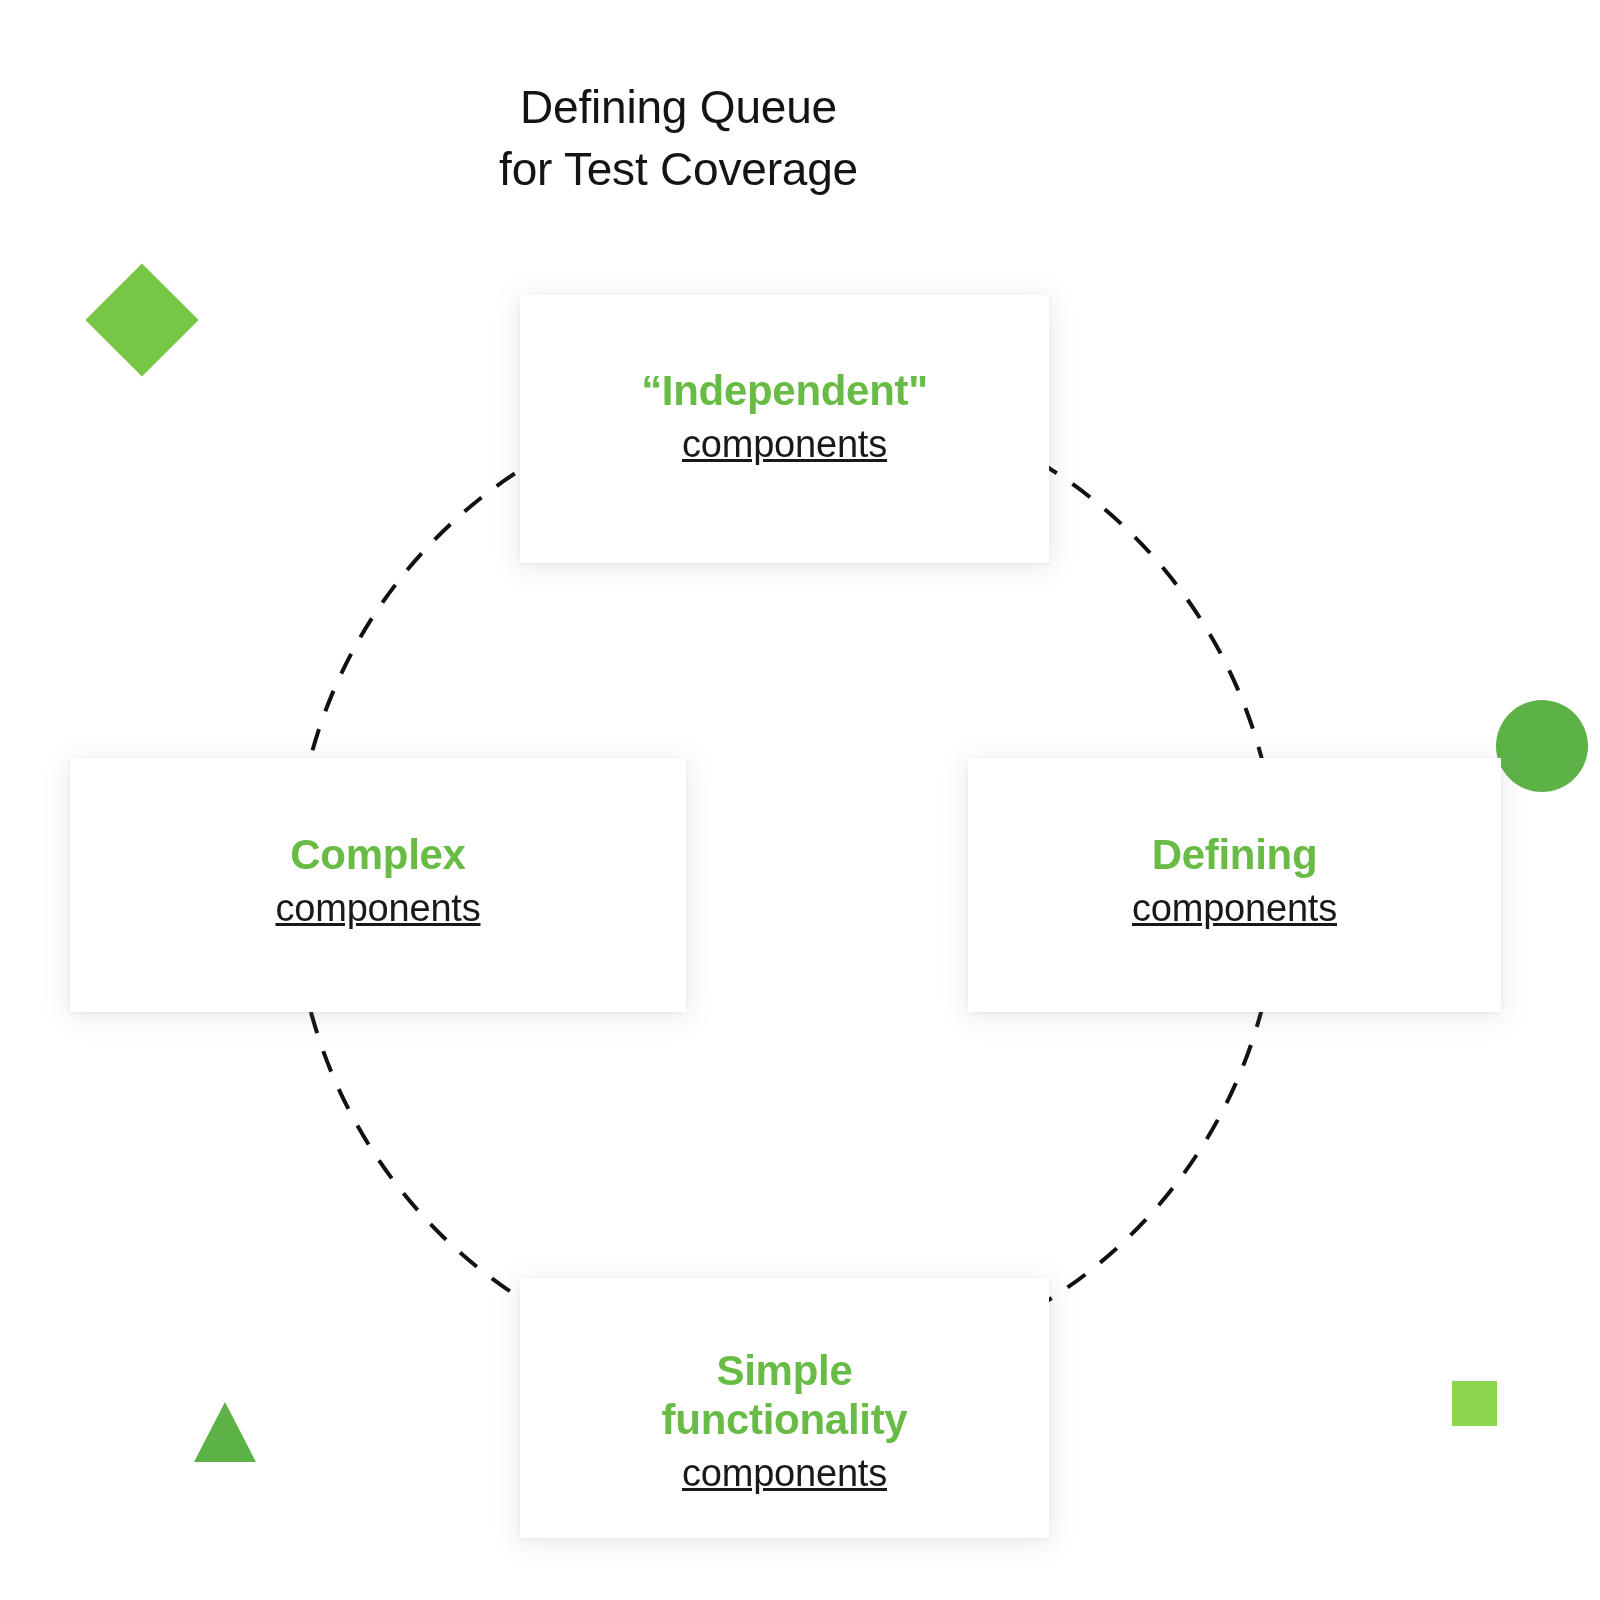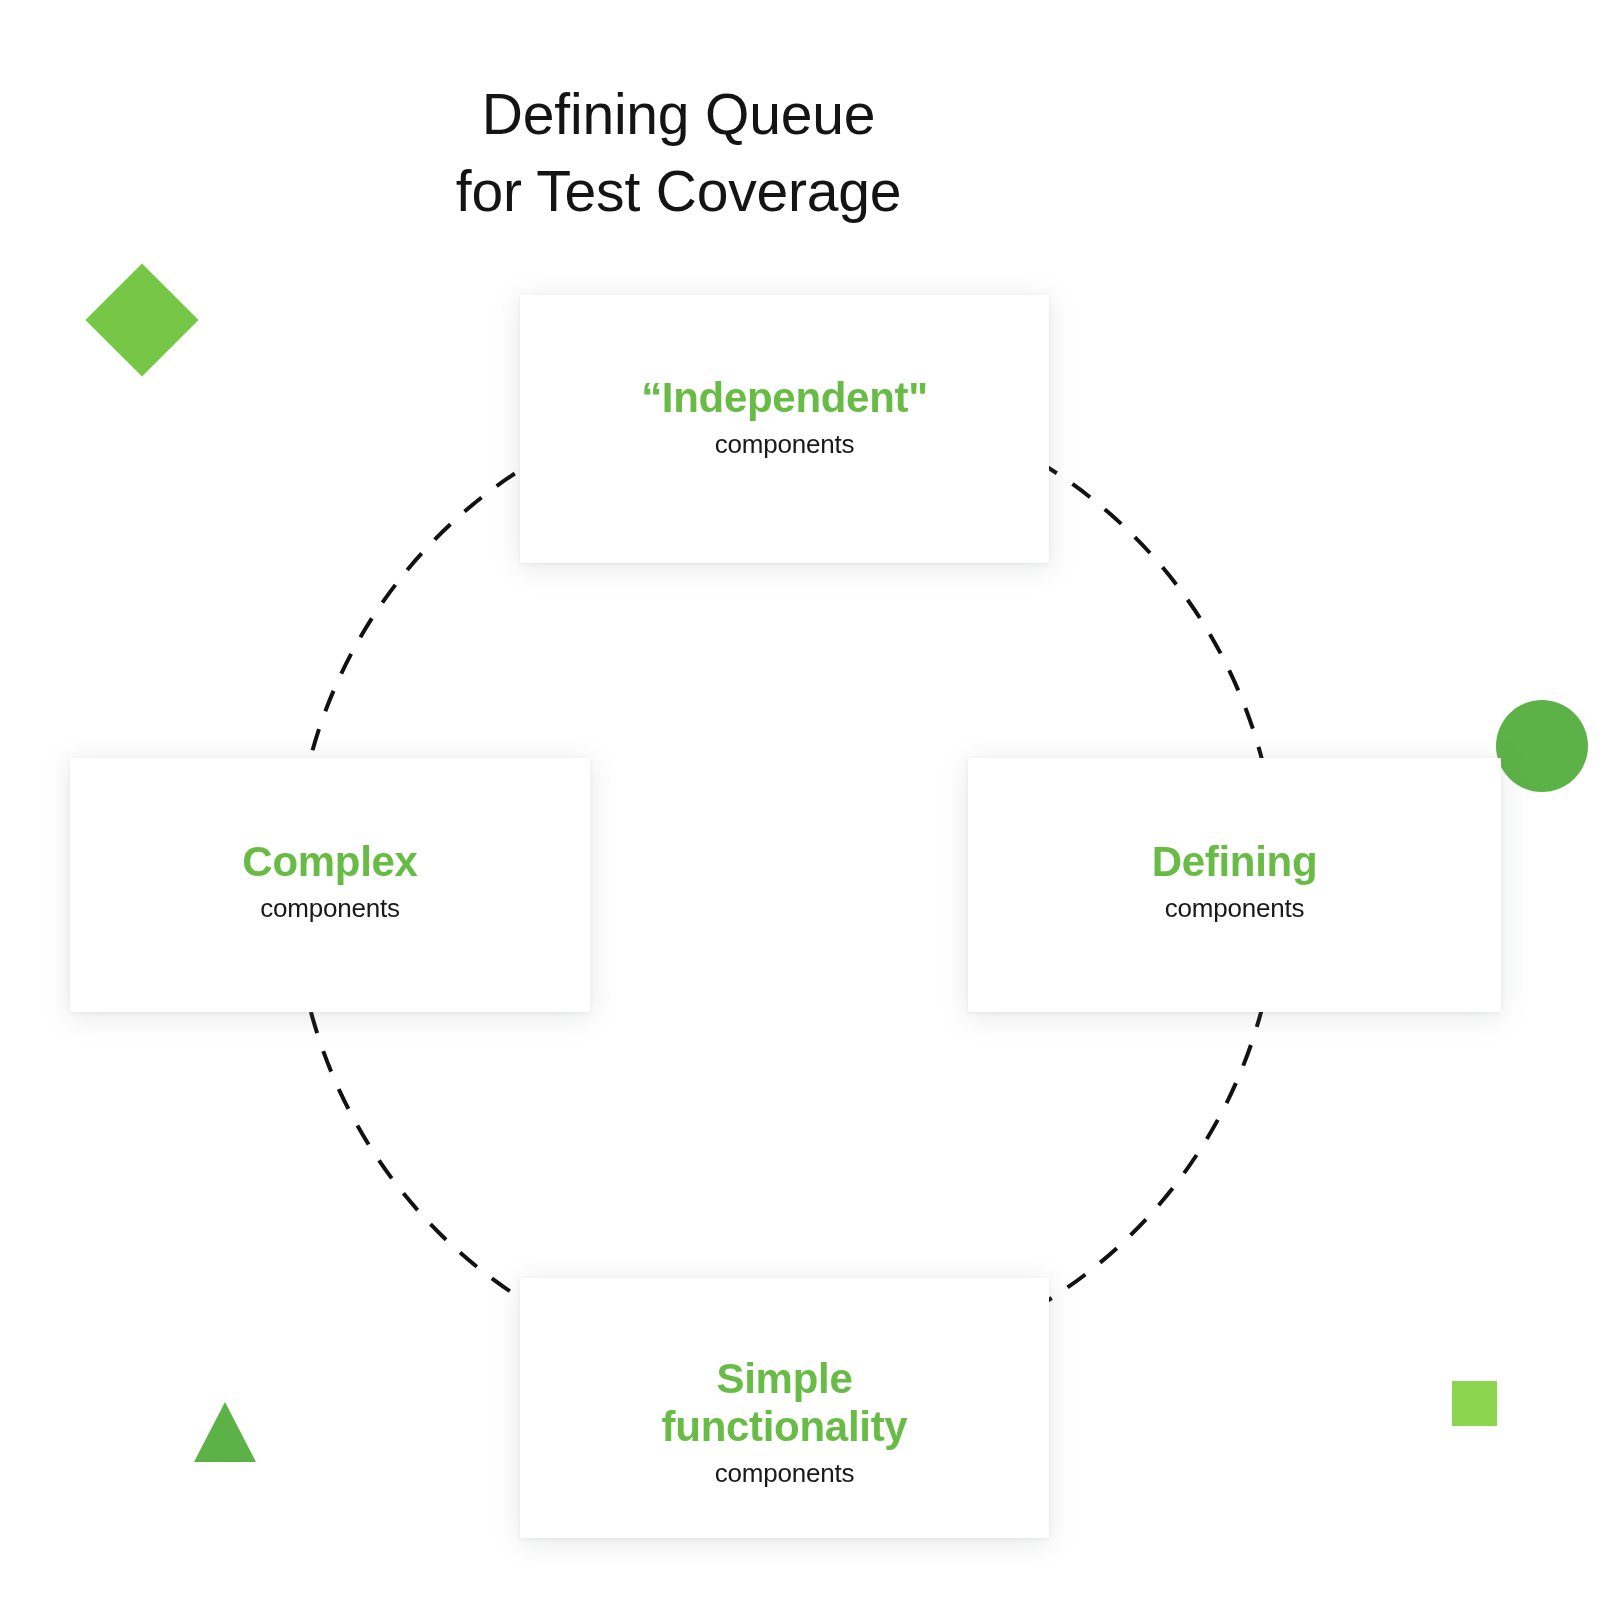--- a/index.html
+++ b/index.html
@@ -23,21 +23,21 @@
   }
 
   
   .title {
     position: absolute;
     left: 0;
     top: 76px;
     width: 1357px;
     text-align: center;
     color: #141414;
-    font-size: 57px;
+    font-size: 46px;
     font-weight: 300;
     line-height: 1.35;
     letter-spacing: -0.2px;
     white-space: pre-line;
   }
 
   
   .dashed-circle {
     position: absolute;
     left: 0;
@@ -95,41 +95,42 @@
     display: flex;
     flex-direction: column;
     align-items: center;
     justify-content: center;
     text-align: center;
     box-sizing: border-box;
     padding: 10px 22px;
   }
 
   .card-top    { left: 520px;  top: 295px;  width: 529px; height: 268px; }
-  .card-left   { left: 70px;   top: 758px;  width: 520px; height: 254px; }
+  .card-left   { left: 70px;   top: 758px;  width: 616px; height: 254px; }
   .card-right  { left: 968px;  top: 758px;  width: 533px; height: 254px; }
   .card-bottom { left: 520px;  top: 1278px; width: 529px; height: 260px; }
 
   .card-heading {
     color: #68bc45;
     font-weight: bold;
     font-size: 42px;
     line-height: 1.16;
     letter-spacing: -0.3px;
     margin: 0 0 6px 0;
     white-space: pre-line;
   }
 
   .card-sub {
     color: #191919;
     font-weight: 400;
-    font-size: 26px;
+    font-size: 38px;
     line-height: 1.2;
     letter-spacing: -0.2px;
     margin: 0;
+    text-decoration: underline;
   }
 
   
   .card-top .card-body     { transform: translateY(-12px); }
   .card-left .card-body    { transform: translateY(-4px); }
   .card-right .card-body   { transform: translateY(-4px); }
   .card-bottom .card-body  { transform: translateY(14px); }
 
   .card-body {
     display: flex;

